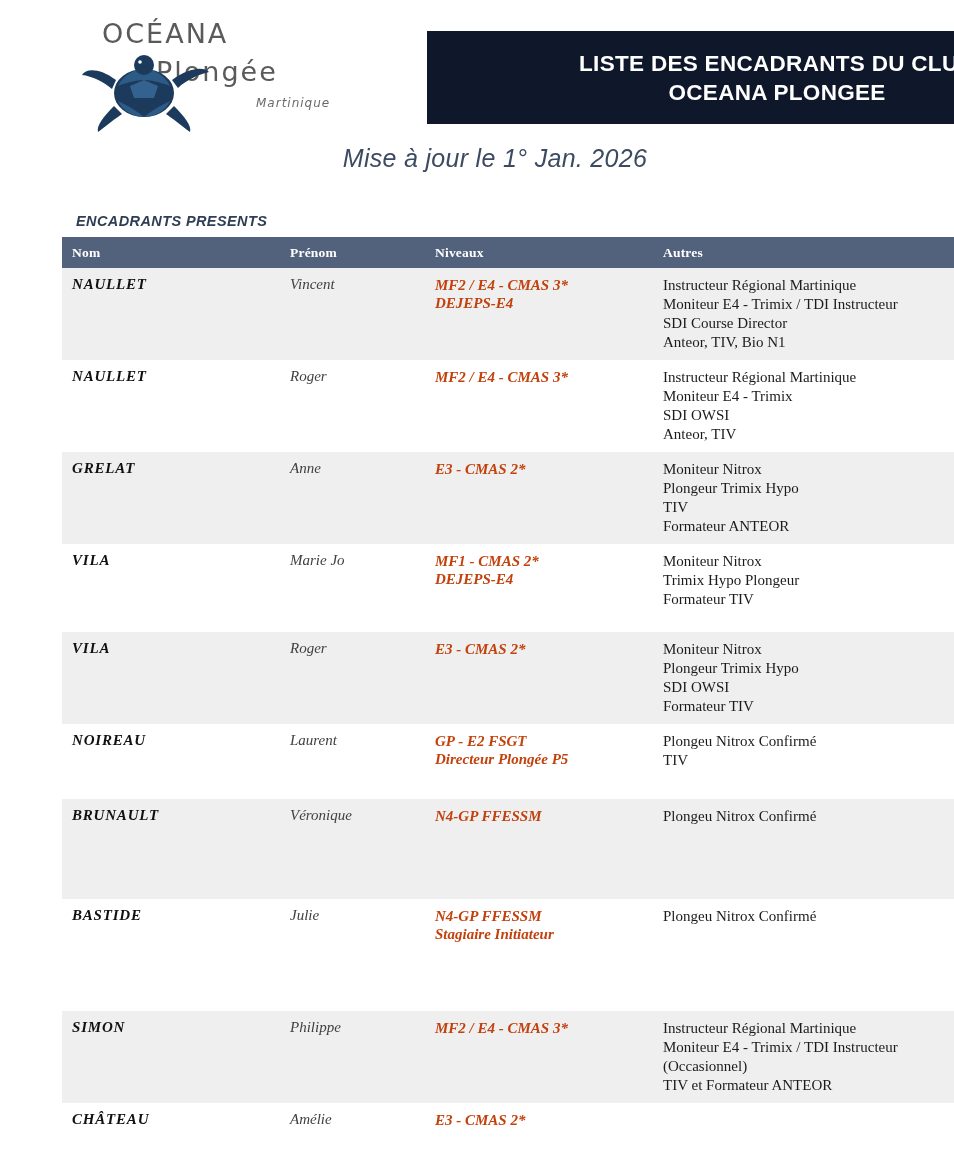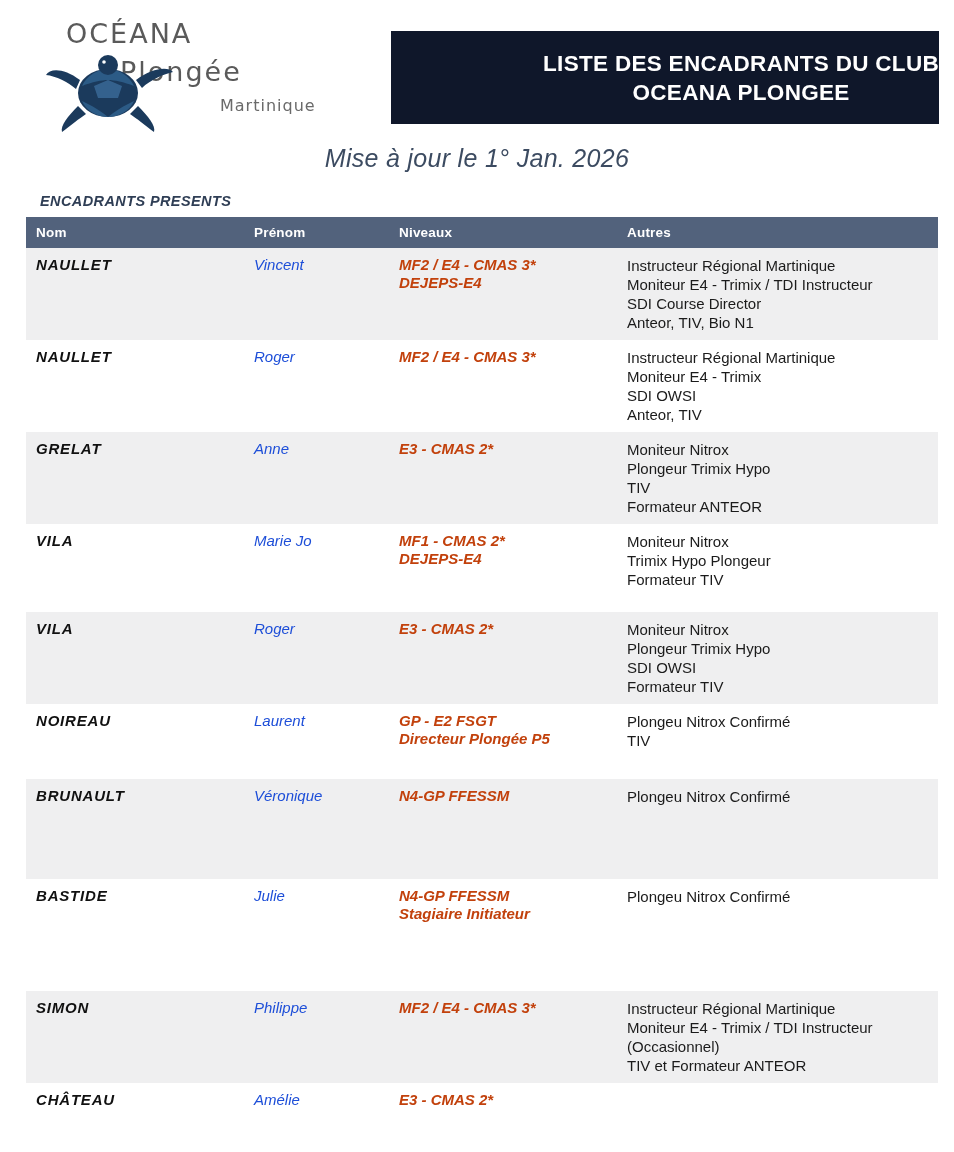--- a/index.html
+++ b/index.html
@@ -12,20 +12,21 @@
     background: #ffffff;
     font-family: "Liberation Sans", sans-serif;
     color: #1a1a1a;
     overflow: hidden;
   }
   .page {
     position: relative;
     width: 954px;
     height: 1152px;
     box-sizing: border-box;
+    padding-left: 36px;
   }
 
   
   .header {
     position: relative;
     height: 140px;
   }
   .logo {
     position: absolute;
     left: 38px;
@@ -50,23 +51,24 @@
     font-family: "DejaVu Sans", sans-serif;
     font-size: 27px;
     letter-spacing: 2px;
     color: #5a5a5a;
   }
   .logo-word-3 {
     position: absolute;
     left: 182px;
     top: 88px;
     font-family: "DejaVu Sans", sans-serif;
-    font-size: 16px;
+    font-size: 12px;
     letter-spacing: 1px;
     color: #6a6a6a;
+    font-style: italic;
   }
   .logo-turtle {
     position: absolute;
     left: 6px;
     top: 38px;
     width: 130px;
     height: 92px;
   }
 
   .title-banner {
@@ -95,31 +97,32 @@
     text-align: center;
     margin-top: 4px;
     font-style: italic;
     font-size: 25px;
     color: #3c4b61;
     font-family: "Liberation Sans", sans-serif;
     letter-spacing: 0.3px;
   }
 
   .section-label {
-    margin: 20px 0 8px 40px;
+    margin: 40px 0 8px 40px;
     font-style: italic;
     font-weight: bold;
     font-size: 14.5px;
     color: #2f3e55;
     letter-spacing: 0.4px;
   }
 
   
   .table-wrap {
     margin: 0 16px 0 26px;
+    font-family: Liberation Serif, serif;
   }
   table.encadrants {
     width: 912px;
     border-collapse: collapse;
     table-layout: fixed;
   }
   table.encadrants thead th {
     background: #52627c;
     color: #ffffff;
     font-size: 13.5px;
@@ -150,21 +153,21 @@
     font-weight: bold;
     font-style: italic;
     font-size: 16px;
     letter-spacing: 0.8px;
     padding-left: 16px;
     color: #111111;
   }
   td.prenom {
     font-style: italic;
     font-size: 16px;
-    color: #1d4ed8;
+    color: #404040;
     padding-left: 6px;
   }
   td.niveaux {
     font-weight: bold;
     font-style: italic;
     font-size: 14.5px;
     color: #c2410c;
     white-space: pre-line;
     line-height: 18px;
     padding-left: 6px;

